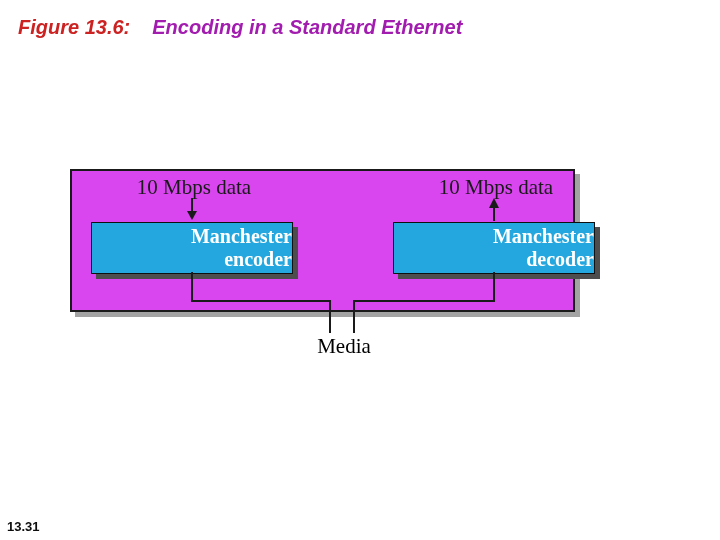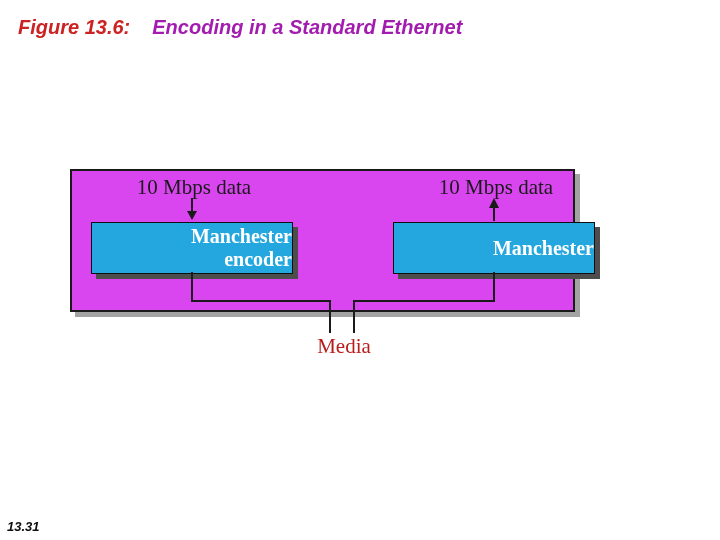--- a/index.html
+++ b/index.html
@@ -77,30 +77,29 @@
     font-size: 22px;
     color: #1a1a1a;
   }
 
   .media-label {
     position: absolute;
     left: 344px;
     top: 334px;
     transform: translateX(-50%);
     font-size: 21px;
-    color: #b91c1c;
+    color: #000000;
   }
 
   .page-number {
     position: absolute;
     left: 7px;
     top: 519px;
     font-family: "Liberation Sans", sans-serif;
     font-weight: bold;
-    font-style: italic;
     font-size: 13px;
     color: #0d0d0d;
   }
 
   
   svg.overlay {
     position: absolute;
     left: 0; top: 0;
     width: 720px; height: 540px;
     pointer-events: none;
@@ -119,20 +118,21 @@
   <div class="data-label left">10 Mbps data</div>
   <div class="data-label right">10 Mbps data</div>
 
   <div class="codec-box encoder-box">
     <span>Manchester</span>
     <span>encoder</span>
   </div>
 
   <div class="codec-box decoder-box">
     <span>Manchester</span>
+    <span>decoder</span>
   </div>
 
 </div>
 
 <div class="media-label">Media</div>
 
 <div class="page-number">13.31</div>
 
 <svg class="overlay" viewBox="0 0 720 540" xmlns="http://www.w3.org/2000/svg">
 

